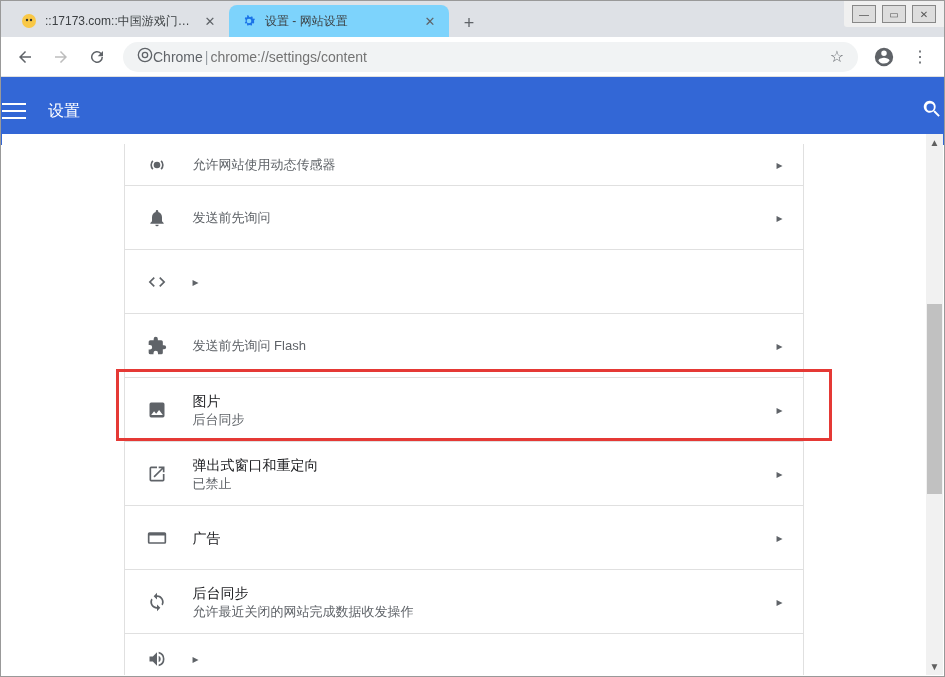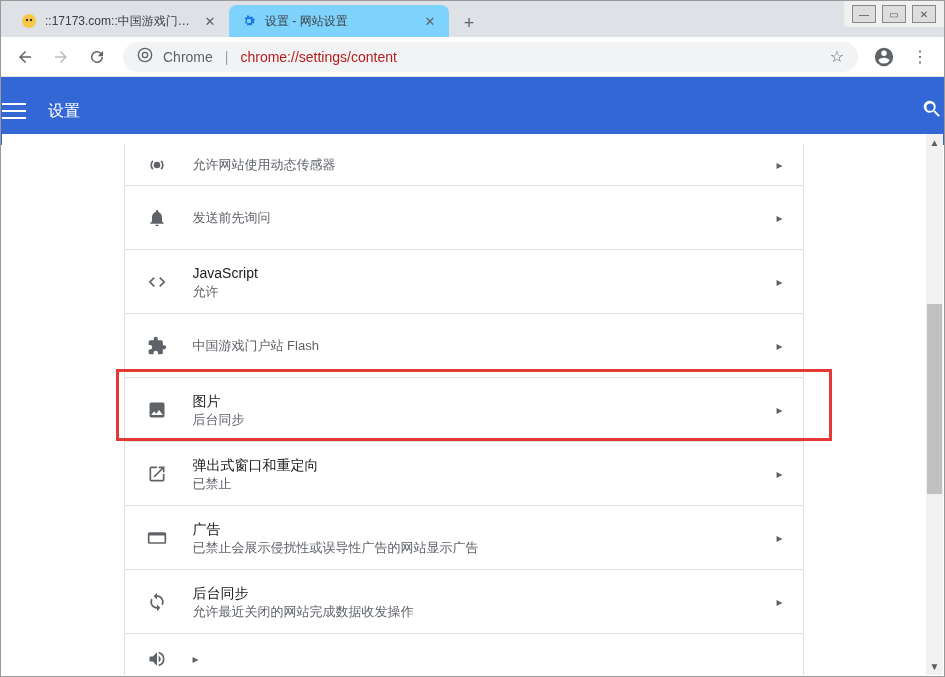--- a/index.html
+++ b/index.html
@@ -10,25 +10,25 @@
 .tab{height:32px;padding:0 12px;display:flex;align-items:center;gap:8px;font-size:12px;color:#3c4043;border-top-left-radius:8px;border-top-right-radius:8px;min-width:220px;max-width:220px;position:relative}
 .tab.active{background:#7dd3fc}
 .tab.inactive{background:transparent}
 .tab-favicon{width:16px;height:16px;flex-shrink:0}
 .tab-title{flex:1;overflow:hidden;white-space:nowrap;text-overflow:ellipsis}
 .tab-close{width:14px;height:14px;color:#5f6368;font-size:13px;cursor:pointer;display:flex;align-items:center;justify-content:center}
 .new-tab{width:28px;height:28px;display:flex;align-items:center;justify-content:center;color:#5f6368;font-size:18px;margin-left:6px;cursor:pointer}
 .addr-bar{height:40px;background:#fff;display:flex;align-items:center;padding:0 8px;gap:4px;border-bottom:1px solid #e0e0e0}
 .nav-btn{width:32px;height:32px;display:flex;align-items:center;justify-content:center;color:#5f6368;cursor:pointer;border-radius:50%}
 .nav-btn.disabled{color:#bdbdbd}
-.omnibox{flex:1;height:30px;border-radius:15px;background:#f1f3f4;display:flex;align-items:center;padding:0 14px;gap:10px;margin:0 6px}
+.omnibox{flex:1;height:30px;border-radius:15px;background:#f1f3f4;display:flex;align-items:center;padding:0 14px;margin:0 6px}
 .omni-icon{color:#5f6368;font-size:14px}
 .omni-scheme{color:#5f6368;font-size:14px}
 .omni-sep{color:#9aa0a6;font-size:14px;margin:0 2px}
-.omni-path{color:#b91c1c;font-size:14px;flex:1}
+.omni-path{color:#737373;font-size:14px;flex:1}
 .omni-star{color:#5f6368;font-size:16px}
 .profile-btn{width:32px;height:32px;display:flex;align-items:center;justify-content:center;color:#5f6368}
 .profile-btn svg{width:22px;height:22px}
 .menu-dots{width:32px;height:32px;display:flex;align-items:center;justify-content:center;color:#5f6368;font-size:16px}
 .blue-bar{height:68px;background:#3367d6;display:flex;align-items:center;padding:0 1px;color:#fff}
 .hamburger{width:24px;height:24px;display:flex;flex-direction:column;justify-content:center;gap:5px;margin-right:22px;cursor:pointer}
 .hamburger div{height:2px;background:#fff}
 .settings-title{font-size:16px;flex:1}
 .search-btn{cursor:pointer}
 .content-wrap{position:absolute;top:133px;left:1px;right:1px;bottom:1px;overflow:hidden;background:#fff}
@@ -153,34 +153,30 @@
             <div class="row-sub">发送前先询问</div>
           </div>
           <div class="row-arrow">▸</div>
         </div>
         <div class="row">
           <div class="row-icon">
             <svg viewBox="0 0 24 24">
               <path d="M9.4 16.6 4.8 12l4.6-4.6L8 6l-6 6 6 6zM14.6 7.4 19.2 12l-4.6 4.6L16 18l6-6-6-6z"></path>
             </svg>
           </div>
-          <div class="row-text">
-            <div class="row-title">JavaScript</div>
-            <div class="row-sub">允许</div>
-          </div>
           <div class="row-arrow">▸</div>
         </div>
         <div class="row">
           <div class="row-icon">
             <svg viewBox="0 0 24 24">
               <path d="M20.5 11H19V7a2 2 0 0 0-2-2h-4V3.5a2.5 2.5 0 0 0-5 0V5H4a2 2 0 0 0-2 2v3.8h1.5a2.7 2.7 0 0 1 0 5.4H2V20a2 2 0 0 0 2 2h3.8v-1.5a2.7 2.7 0 0 1 5.4 0V22H17a2 2 0 0 0 2-2v-4h1.5a2.5 2.5 0 0 0 0-5z"></path>
             </svg>
           </div>
           <div class="row-text">
-            <div class="row-sub">中国游戏门户站 Flash</div>
+            <div class="row-sub">发送前先询问 Flash</div>
           </div>
           <div class="row-arrow">▸</div>
         </div>
         <div class="row">
           <div class="row-icon">
             <svg viewBox="0 0 24 24">
               <path d="M21 19V5a2 2 0 0 0-2-2H5a2 2 0 0 0-2 2v14a2 2 0 0 0 2 2h14a2 2 0 0 0 2-2zM8.5 13.5l2.5 3 3.5-4.5 4.5 6H5z"></path>
             </svg>
           </div>
           <div class="row-text">
@@ -202,21 +198,20 @@
           <div class="row-arrow">▸</div>
         </div>
         <div class="row">
           <div class="row-icon">
             <svg viewBox="0 0 24 24">
               <path d="M21 5H3a2 2 0 0 0-2 2v10a2 2 0 0 0 2 2h18a2 2 0 0 0 2-2V7a2 2 0 0 0-2-2zm0 12H3V9h18z"></path>
             </svg>
           </div>
           <div class="row-text">
             <div class="row-title">广告</div>
-            <div class="row-sub">已禁止会展示侵扰性或误导性广告的网站显示广告</div>
           </div>
           <div class="row-arrow">▸</div>
         </div>
         <div class="row">
           <div class="row-icon">
             <svg viewBox="0 0 24 24">
               <path d="M12 4V1L8 5l4 4V6a6 6 0 0 1 6 6 5.87 5.87 0 0 1-.7 2.8l1.46 1.46A8 8 0 0 0 12 4zm0 14a6 6 0 0 1-6-6 5.87 5.87 0 0 1 .7-2.8L5.24 7.74A8 8 0 0 0 12 20v3l4-4-4-4z"></path>
             </svg>
           </div>
           <div class="row-text">

